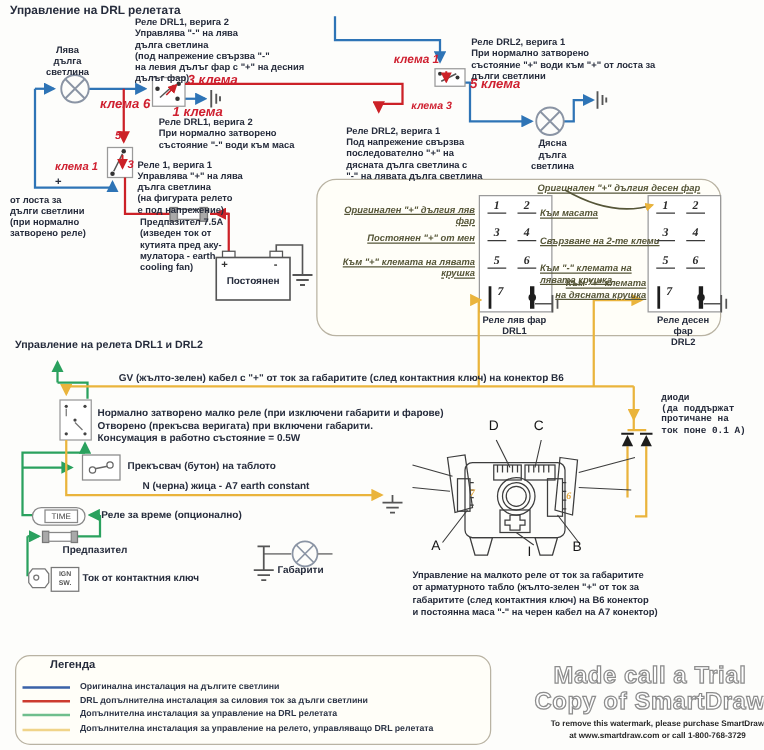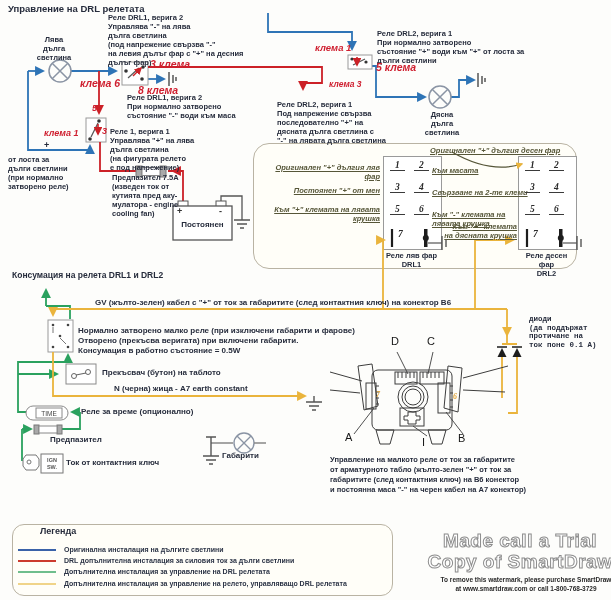--- a/index.html
+++ b/index.html
@@ -253,21 +253,21 @@
 светлина</div>
   <div class="lbl" style="left:108px;top:13px;">Реле DRL1, верига 2
 Управлява "-" на лява
 дълга светлина
 (под напрежение свързва "-"
 на левия дълъг фар с "+" на десния
 дълъг фар)</div>
 
   <div class="k kb" style="left:80px;top:77px;">клема 6</div>
   <div class="k kb" style="left:150px;top:58px;">3 клема</div>
-  <div class="k kb" style="left:138px;top:84px;">8 клема</div>
+  <div class="k kb" style="left:138px;top:84px;">1 клема</div>
   <div class="k" style="left:92px;top:103px;">5</div>
   <div class="k" style="left:44px;top:128px;">клема 1</div>
   <div class="k" style="left:102px;top:126px;">3</div>
 
   <div class="lbl" style="left:127px;top:93px;">Реле DRL1, верига 2
 При нормално затворено
 състояние "-" води към маса</div>
   <div class="lbl" style="left:110px;top:127px;">Реле 1, верига 1
 Управлява "+" на лява
 дълга светлина
@@ -275,21 +275,21 @@
 е под напрежение)</div>
 
   <div class="lbl" style="left:44px;top:141px;font-size:9px;">+</div>
   <div class="lbl" style="left:8px;top:155px;">от лоста за
 дълги светлини
 (при нормално
 затворено реле)</div>
   <div class="lbl" style="left:112px;top:173px;">Предпазител 7.5A
 (изведен ток от
 кутията пред аку-
-мулатора - engine
+мулатора - earth
 cooling fan)</div>
 
   <div class="lbl" style="left:177px;top:207px;font-size:9px;color:#333;">+</div>
   <div class="lbl" style="left:219px;top:207px;font-size:9px;color:#333;">-</div>
   <div class="cap" style="left:173px;top:220px;width:59px;font-size:8px;">Постоянен</div>
 
   <div class="k" style="left:315px;top:42px;font-size:9.5px;">клема 1</div>
   <div class="lbl" style="left:377px;top:29px;">Реле DRL2, верига 1
 При нормално затворено
 състояние "+" води към "+" от лоста за
@@ -331,21 +331,21 @@
   <span class="pin" style="left:549px;top:182px;">4</span>
   <span class="pin" style="left:525px;top:204px;">5</span>
   <span class="pin" style="left:549px;top:204px;">6</span>
   <span class="pin pin7" style="left:531px;top:229px;">7</span>
 
   <div class="cap" style="left:383px;top:251px;width:57px;">Реле ляв фар
 DRL1</div>
   <div class="cap" style="left:518px;top:251px;width:57px;">Реле десен фар
 DRL2</div>
 
-  <div class="lbl" style="left:12px;top:271px;font-size:8.5px;">Консумация на релета DRL1 и DRL2</div>
+  <div class="lbl" style="left:12px;top:271px;font-size:8.5px;">Управление на релета DRL1 и DRL2</div>
   <div class="lbl" style="left:95px;top:298px;font-size:8px;">GV (жълто-зелен) кабел с "+" от ток за габаритите (след контактния ключ) на конектор В6</div>
   <div class="lbl" style="left:78px;top:326px;font-size:8px;line-height:10px;">Нормално затворено малко реле (при изключени габарити и фарове)
 Отворено (прекъсва веригата) при включени габарити.
 Консумация в работно състояние = 0.5W</div>
   <div class="lbl" style="left:102px;top:368px;font-size:8px;">Прекъсвач (бутон) на таблото</div>
   <div class="lbl" style="left:114px;top:384px;font-size:8px;">N (черна) жица - A7 earth constant</div>
   <div class="lbl" style="left:81px;top:407px;font-size:8px;">Реле за време (опционално)</div>
   <div class="cap" style="left:36px;top:409px;width:26px;font-size:6.5px;font-weight:normal;color:#444;">TIME</div>
   <div class="lbl" style="left:50px;top:435px;font-size:8px;">Предпазител</div>
   <div class="cap" style="left:41px;top:457px;width:22px;font-size:5.5px;line-height:6.5px;color:#555;">IGN

